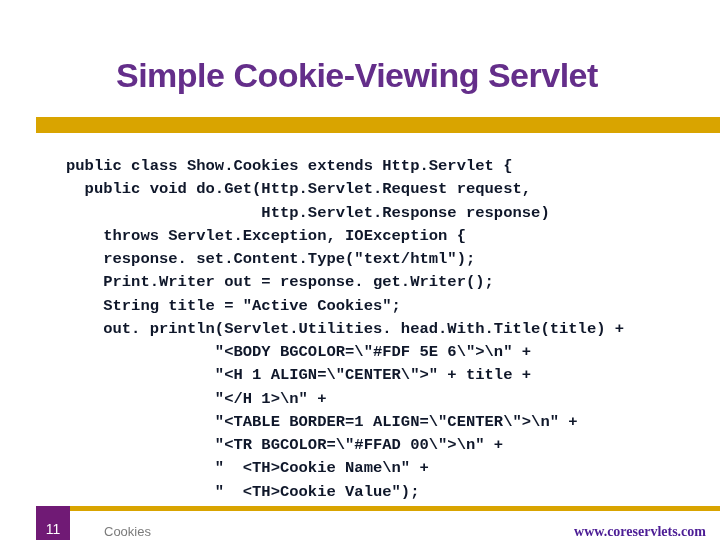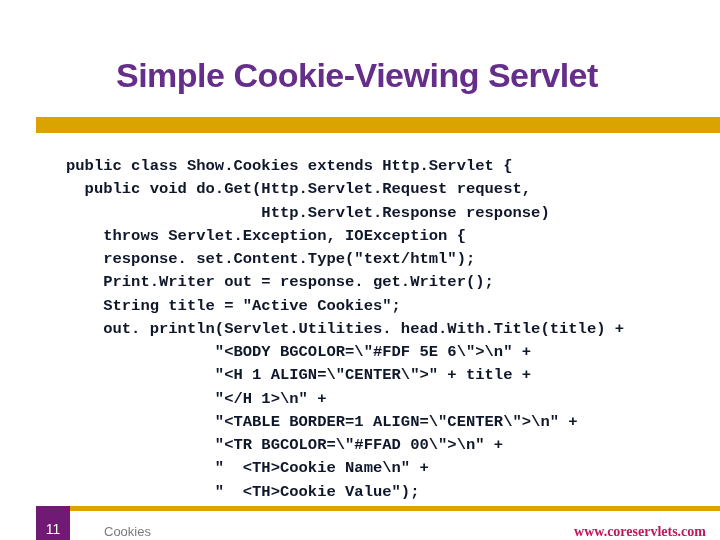--- a/index.html
+++ b/index.html
@@ -56,21 +56,21 @@
     display: flex;
     align-items: center;
     justify-content: space-between;
     padding: 0 14px 0 22px;
   }
   .footer-left {
     color: #7b7b7b;
     font-size: 13px;
   }
   .footer-right {
-    color: #be185d;
+    color: #4c1d95;
     font-size: 14px;
     font-weight: bold;
     font-family: "Times New Roman", Times, serif;
   }
 </style>
 </head>
 <body>
 
 <div class="title-bar">Simple Cookie-Viewing Servlet</div>
 <div class="gold-stripe"></div>

